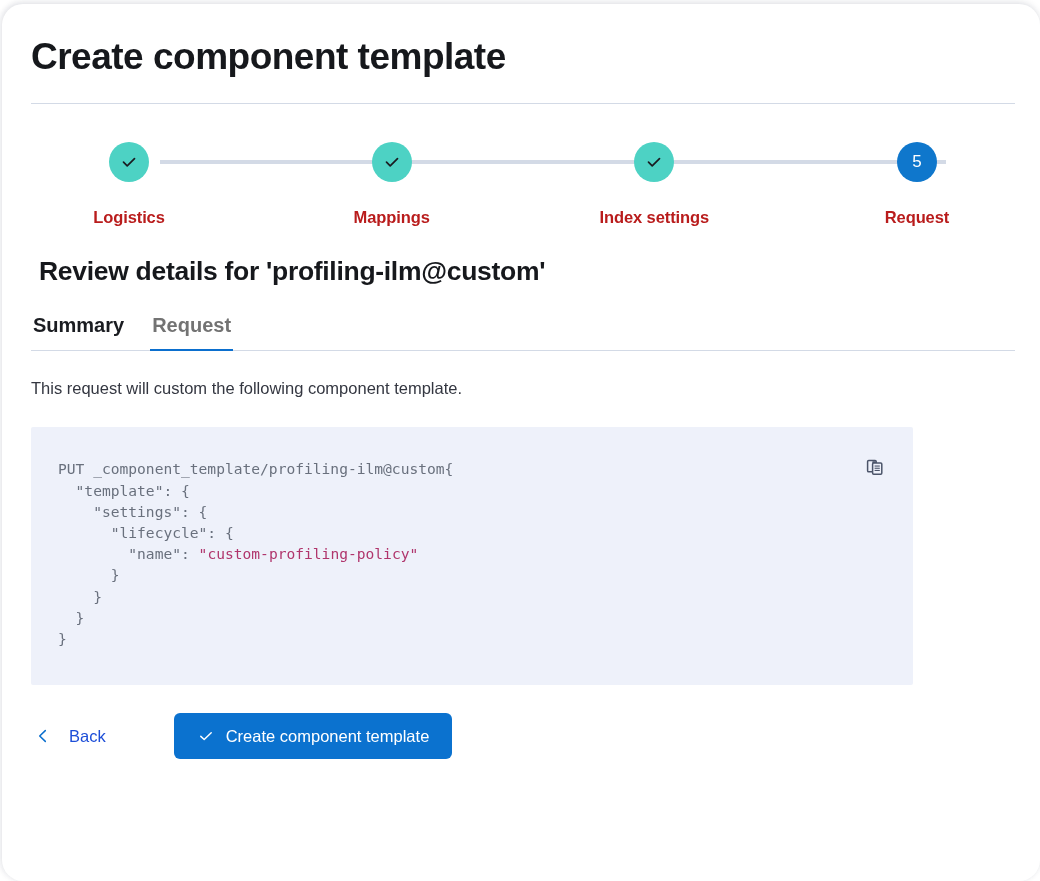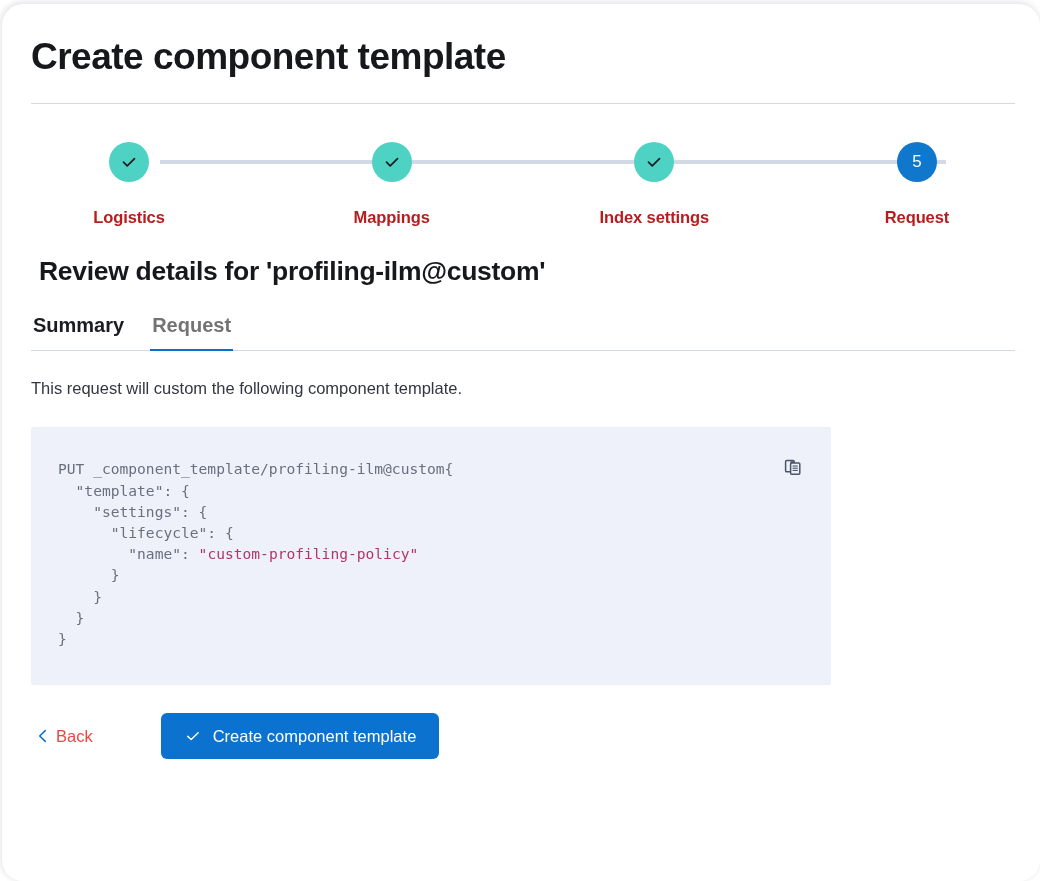--- a/index.html
+++ b/index.html
@@ -157,21 +157,21 @@
     margin-top: 26px;
     font-size: 16.5px;
     line-height: 1.4;
     color: #343741;
   }
 
   
   .code-panel {
     position: relative;
     margin-top: 27px;
-    width: 800px;
+    width: 882px;
     height: 258px;
     background: #eef1fa;
     border-radius: 2px;
     box-sizing: border-box;
   }
   .code-block {
     margin: 0;
     padding: 32px 0 0 27px;
     font-family: "Liberation Mono", "DejaVu Sans Mono", monospace;
     font-size: 14.6px;
@@ -201,27 +201,27 @@
   
   .footer {
     margin-top: 28px;
     display: flex;
     align-items: center;
     gap: 0;
   }
   .back-btn {
     display: flex;
     align-items: center;
-    gap: 5px;
+    gap: 18px;
     background: none;
     border: 0;
     padding: 6px 10px 6px 4px;
     font-size: 16.5px;
     font-weight: 400;
-    color: #ef4444;
+    color: #1d4ed8;
     cursor: pointer;
     font-family: "Liberation Sans", sans-serif;
     text-align: center;
   }
   .back-btn svg { display: block; }
   .primary-btn {
     margin-left: 58px;
     display: flex;
     align-items: center;
     gap: 11px;

